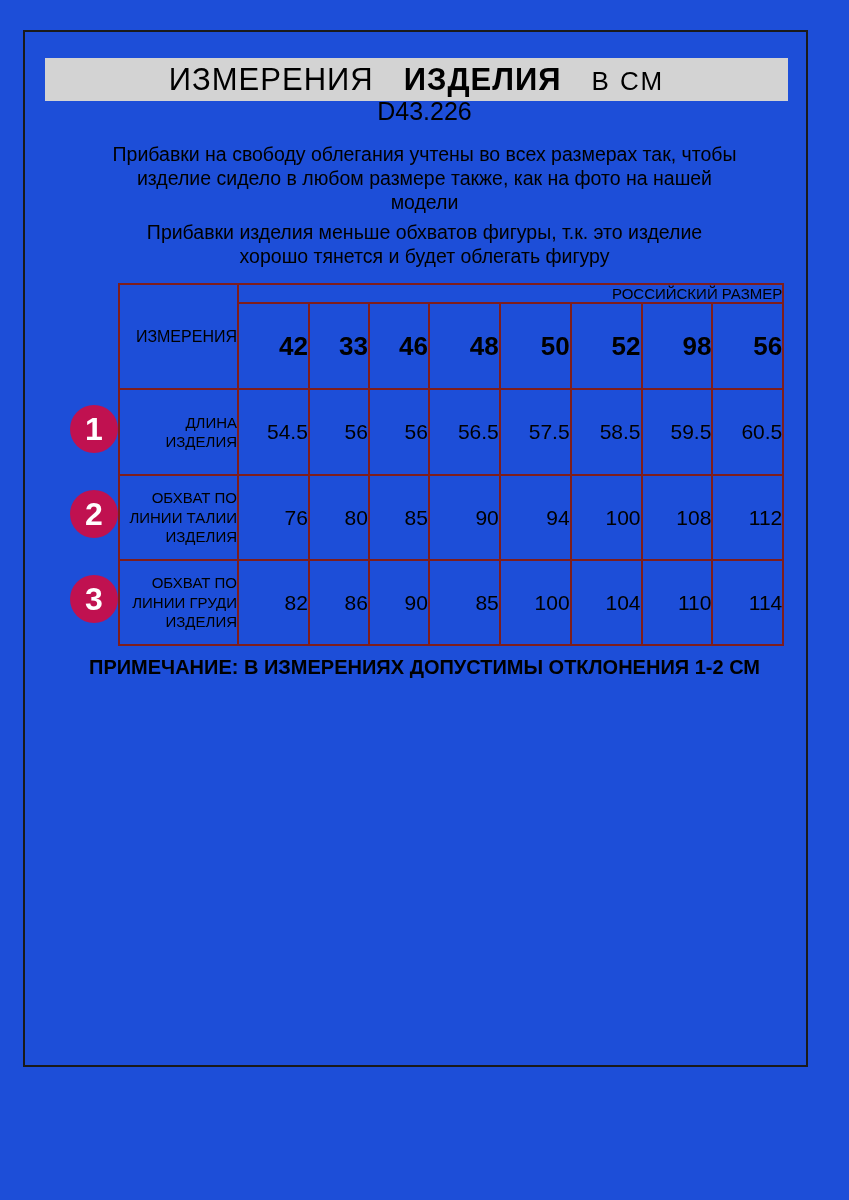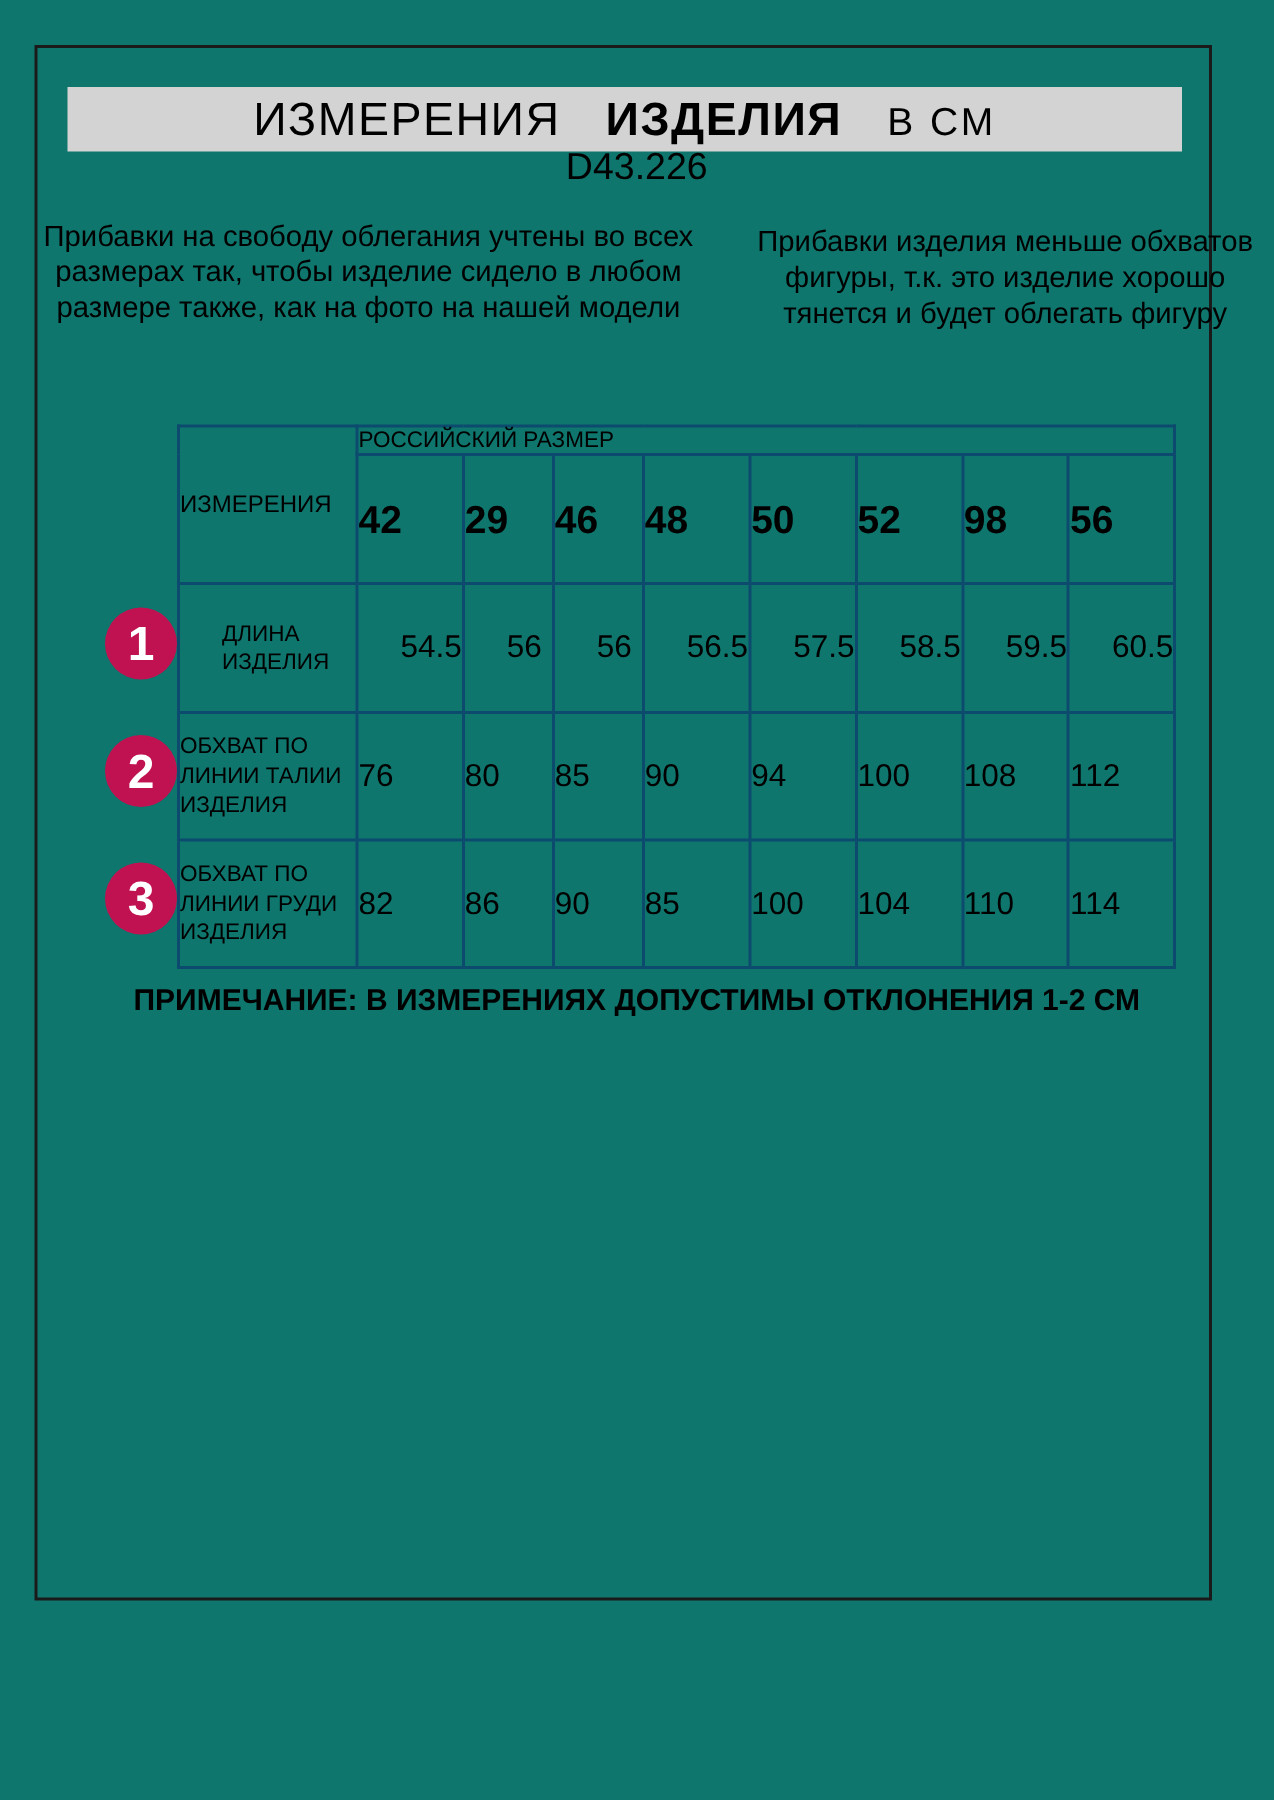--- a/index.html
+++ b/index.html
@@ -4,21 +4,21 @@
 <style>
   html, body {
     margin: 0;
     padding: 0;
     background: #ffffff;
   }
   .page {
     position: relative;
     width: 849px;
     height: 1200px;
-    background: #0f766e;
+    background: #1d4ed8;
     font-family: "Liberation Sans", "DejaVu Sans", sans-serif;
     color: #000000;
     overflow: hidden;
   }
   .frame {
     position: absolute;
     left: 23px;
     top: 30px;
     width: 781px;
     height: 1033px;
@@ -61,43 +61,43 @@
     text-align: center;
     font-size: 25px;
     font-weight: 400;
   }
   .intro {
     position: absolute;
     left: 0;
     top: 143px;
     width: 849px;
     display: flex;
-    flex-direction: row;
+    flex-direction: column;
     align-items: center;
   }
   .intro p {
     margin: 0;
     max-width: 625px;
     text-align: center;
     font-size: 19.5px;
     line-height: 1.22;
   }
   .intro p + p {
     margin-top: 7px;
   }
   .size-table {
     position: absolute;
     left: 118px;
     top: 283px;
     border-collapse: collapse;
     table-layout: fixed;
   }
   .size-table td, .size-table th {
-    border: 2px solid #0c4a6e;
-    text-align: left;
+    border: 2px solid #7f1d1d;
+    text-align: right;
     vertical-align: middle;
     padding: 0;
   }
   .corner-cell {
     font-size: 16px;
     font-weight: 400;
   }
   .group-cell {
     height: 17px;
     font-size: 15px;
@@ -179,21 +179,21 @@
         <col style="width:60px">
         <col style="width:60px">
     </colgroup>
     <tbody>
       <tr>
         <td class="corner-cell" rowspan="2">ИЗМЕРЕНИЯ</td>
         <td class="group-cell" colspan="8">РОССИЙСКИЙ РАЗМЕР</td>
       </tr>
       <tr>
         <td class="size-cell">42</td>
-        <td class="size-cell">29</td>
+        <td class="size-cell">33</td>
         <td class="size-cell">46</td>
         <td class="size-cell">48</td>
         <td class="size-cell">50</td>
         <td class="size-cell">52</td>
         <td class="size-cell">98</td>
         <td class="size-cell">56</td>
       </tr>
       <tr class="row-1">
         <td class="label-cell">ДЛИНА ИЗДЕЛИЯ</td>
         <td class="value-cell">54.5</td>

